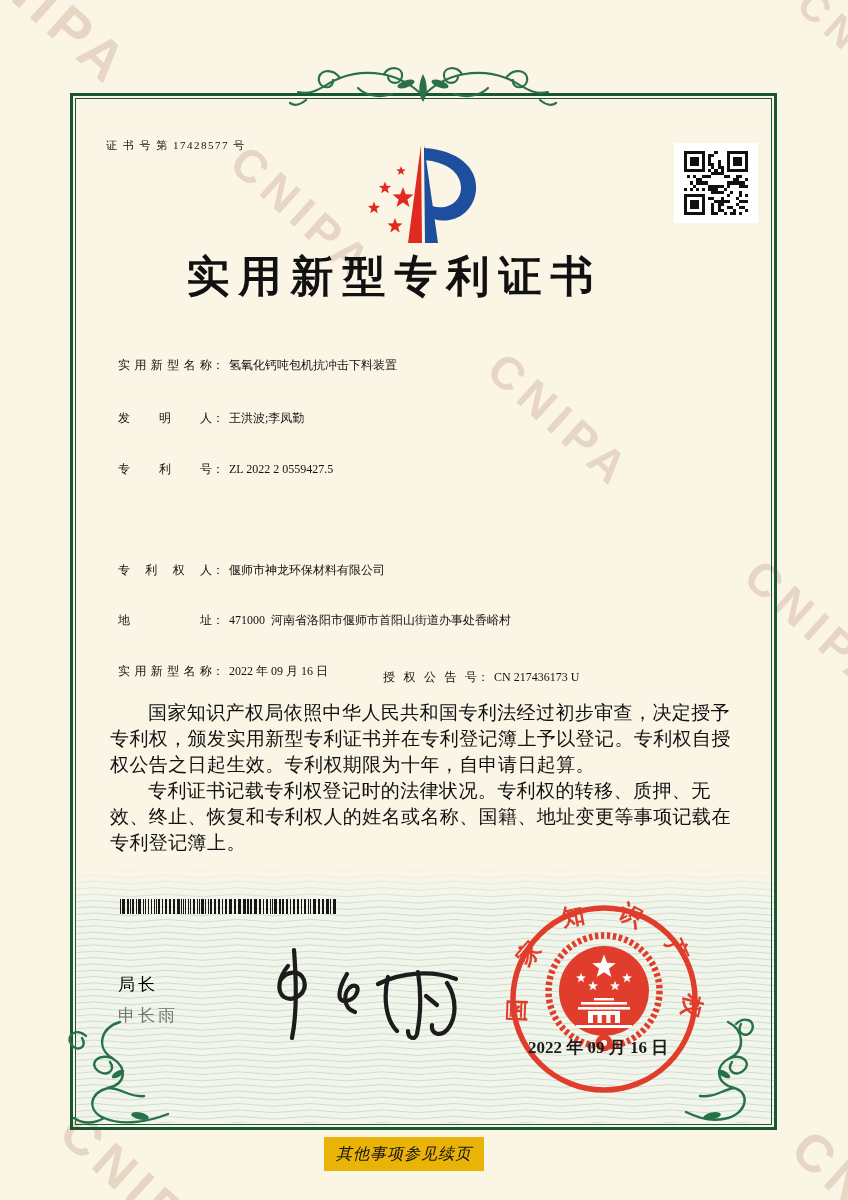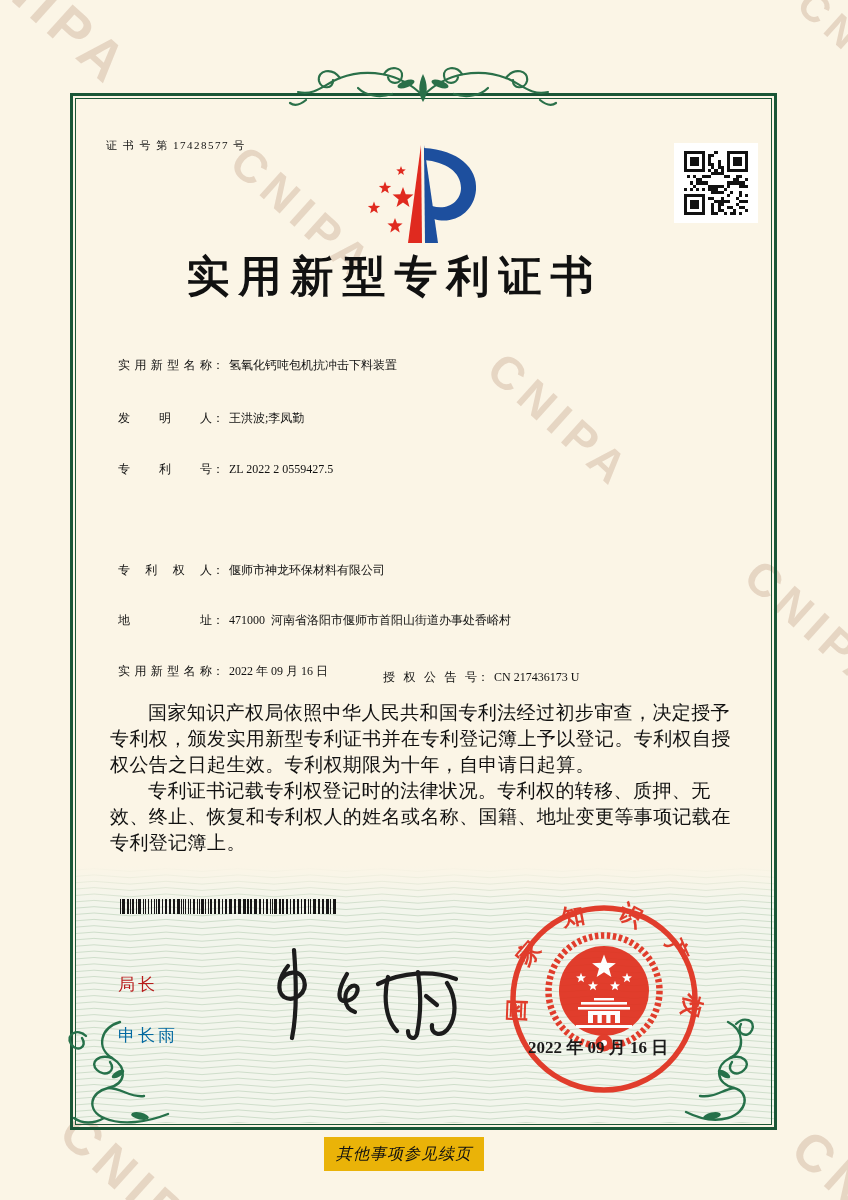--- a/index.html
+++ b/index.html
@@ -23,23 +23,23 @@
   .val{margin-left:5px;white-space:pre;}
   .pair2{position:absolute;left:265px;top:6px;}
   .paras{position:absolute;left:110px;top:700px;width:638px;font-size:19px;line-height:26px;
          letter-spacing:.4px;z-index:7;}
   .paras p{margin:0;text-indent:2em;}
   .band{position:absolute;left:76px;top:866px;width:699px;height:257px;background:#f2f5ec;z-index:1;}
   .band-fade{position:absolute;left:0;top:0;width:100%;height:40px;
              background:linear-gradient(#fbf5e6,rgba(251,245,230,0));}
   .barcode{position:absolute;left:120px;top:899px;z-index:7;}
   .director-title{position:absolute;left:118px;top:973px;font-size:17px;z-index:7;
-                  font-family:Liberation Mono, monospace;color:#b91c1c;letter-spacing:3px;}
+                  font-family:Liberation Mono, monospace;color:#000000;letter-spacing:3px;}
   .director-name{position:absolute;left:118px;top:1004px;font-size:17px;z-index:7;
-                 font-family:Liberation Mono, monospace;color:#0369a1;letter-spacing:3px;margin-top:20px;}
+                 font-family:Liberation Mono, monospace;color:#737373;letter-spacing:3px;}
   .sig{position:absolute;left:250px;top:946px;z-index:8;}
   .seal{position:absolute;left:504px;top:899px;z-index:8;opacity:.93;}
   .seal-date{position:absolute;left:528px;top:1036px;font-size:17px;font-weight:bold;
              white-space:pre;z-index:9;color:#1a1a1a;}
   .page-info{position:absolute;left:76px;top:1094px;width:699px;text-align:center;
              font-size:15.5px;letter-spacing:2px;z-index:7;}
   .cont-box{position:absolute;left:324px;top:1137px;width:160px;height:34px;background:#eab308;
             display:flex;align-items:center;justify-content:center;z-index:7;}
   .cont-box span{font-size:16px;font-style:italic;letter-spacing:1px;}
 </style>

